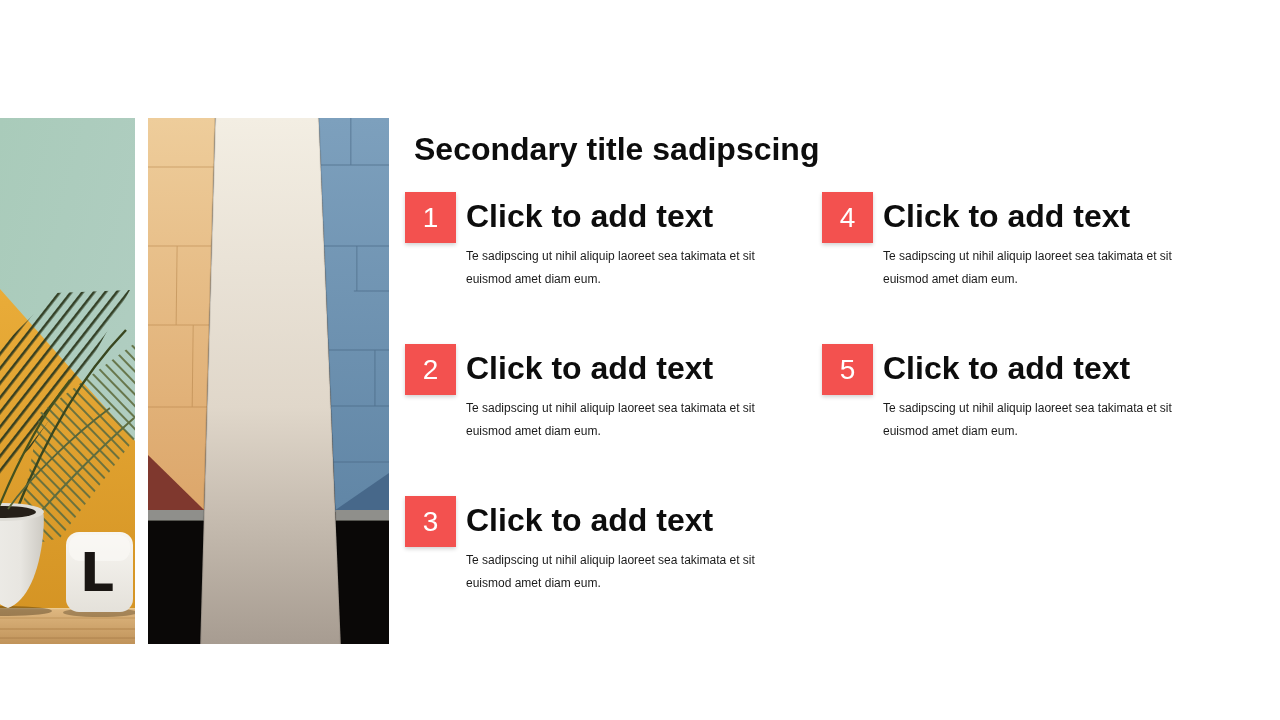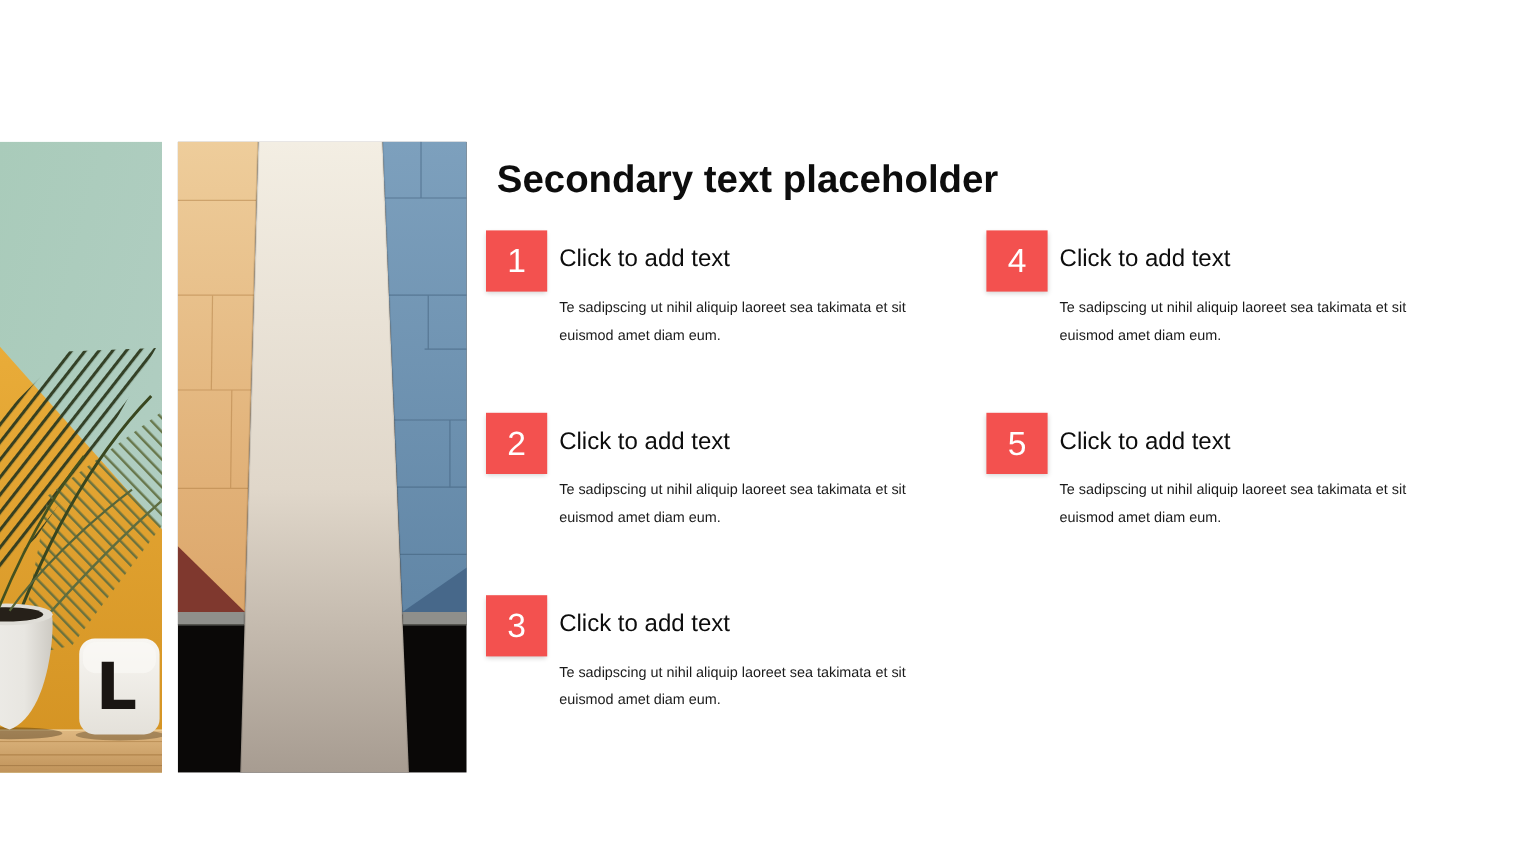--- a/index.html
+++ b/index.html
@@ -11,21 +11,21 @@
   .photo-right{left:148px;width:241px;}
   .title{position:absolute;left:414px;top:129px;margin:0;
          font-size:32px;line-height:40px;font-weight:bold;color:#0d0d0d;letter-spacing:0;}
   .item{position:absolute;display:flex;align-items:flex-start;}
   .r1{left:405px;top:192px;} .r2{left:405px;top:344px;} .r3{left:405px;top:496px;}
   .r4{left:822px;top:192px;} .r5{left:822px;top:344px;}
   .num{width:51px;height:51px;flex:0 0 51px;background:#F3514F;color:#ffffff;
        display:flex;align-items:center;justify-content:center;
        font-size:28px;font-weight:normal;box-shadow:0 2px 4px rgba(0,0,0,0.18);}
   .txt{margin-left:10px;width:300px;}
-  .item-heading{margin-top:9px;font-size:20px;line-height:30px;font-weight:normal;color:#0d0d0d;}
+  .item-heading{margin-top:9px;font-size:32px;line-height:30px;font-weight:bold;color:#0d0d0d;}
   .item-body{margin-top:14px;font-size:12px;line-height:23px;color:#1a1a1a;}
 </style>
 </head>
 <body>
 
 <div class="slide">
 
   <div class="photo photo-left">
     <svg viewBox="0 0 135 526" preserveAspectRatio="none">
       <defs>
@@ -137,21 +137,21 @@
         <polygon points="186.6,392 240,392 240,403 187,403" fill="#8F8F8B"></polygon>
         <line x1="0" y1="402.5" x2="55.6" y2="402.5" stroke="#55554F" stroke-width="1"></line>
         <line x1="187" y1="402.5" x2="240" y2="402.5" stroke="#55554F" stroke-width="1"></line>
       </g>
       <polygon points="67,0 170,0 192,526 52,526" fill="url(#creamG)"></polygon>
       <line x1="67" y1="0" x2="52" y2="526" stroke="rgba(0,0,0,0.12)" stroke-width="2"></line>
       <line x1="170" y1="0" x2="192" y2="526" stroke="rgba(0,0,0,0.08)" stroke-width="2"></line>
     </svg>
   </div>
 
-  <h1 class="title">Secondary text placeholder</h1>
+  <h1 class="title">Secondary title sadipscing</h1>
 
   <div class="item r1">
     <div class="num">
       <span>1</span>
     </div>
     <div class="txt">
       <div class="item-heading">Click to add text</div>
       <div class="item-body">Te sadipscing ut nihil aliquip laoreet sea takimata et sit euismod amet diam eum.</div>
     </div>
   </div>

